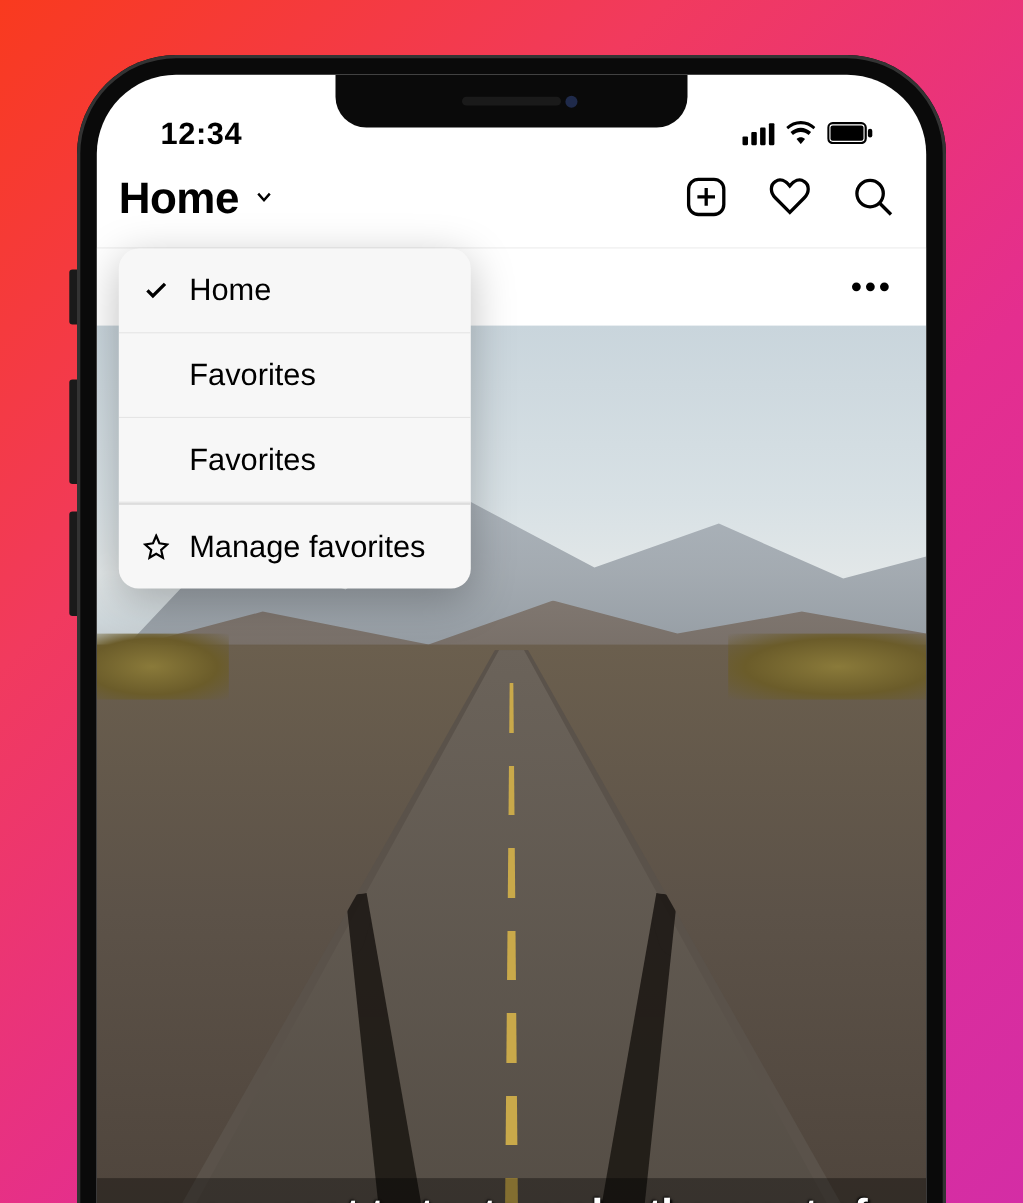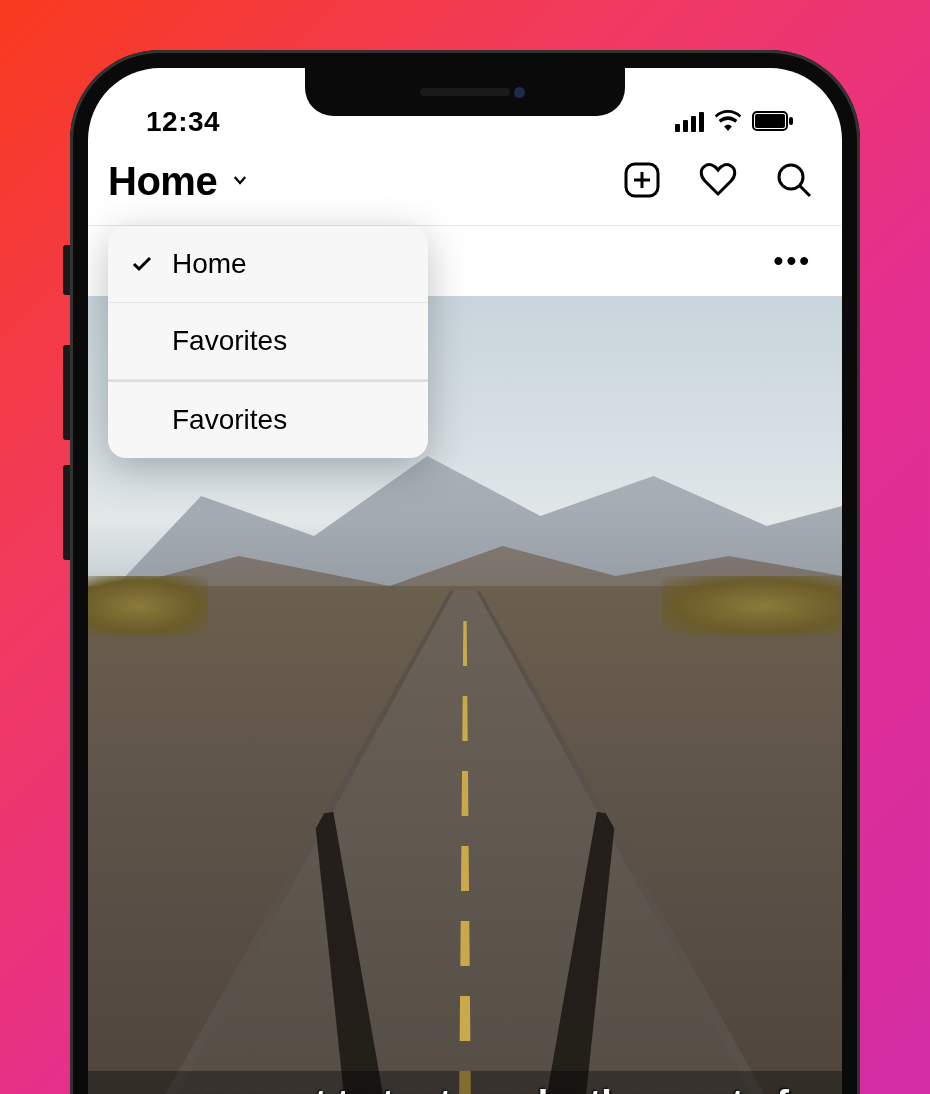--- a/index.html
+++ b/index.html
@@ -474,17 +474,25 @@
           <span>Home</span>
         </div>
         <div class="dropdown-item">
           <span class="dropdown-icon"></span>
           <span>Favorites</span>
         </div>
         <div class="dropdown-item">
           <span class="dropdown-icon"></span>
           <span>Favorites</span>
         </div>
+        <div class="dropdown-item">
+          <span class="dropdown-icon">
+            <svg viewBox="0 0 24 24" fill="none" stroke="#000" stroke-width="2">
+                <path d="M12 2l2.9 6.9L22 10l-5.5 5 1.6 7L12 18.5 5.9 22l1.6-7L2 10l7.1-1.1L12 2z"></path>
+              </svg>
+          </span>
+          <span>Manage favorites</span>
+        </div>
       </div>
 
     </div>
   </div>
 </div>
 
 </body></html>

